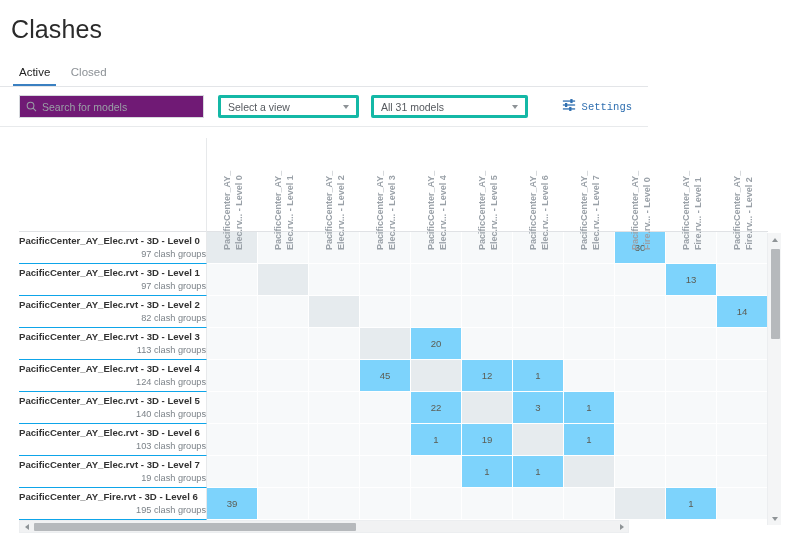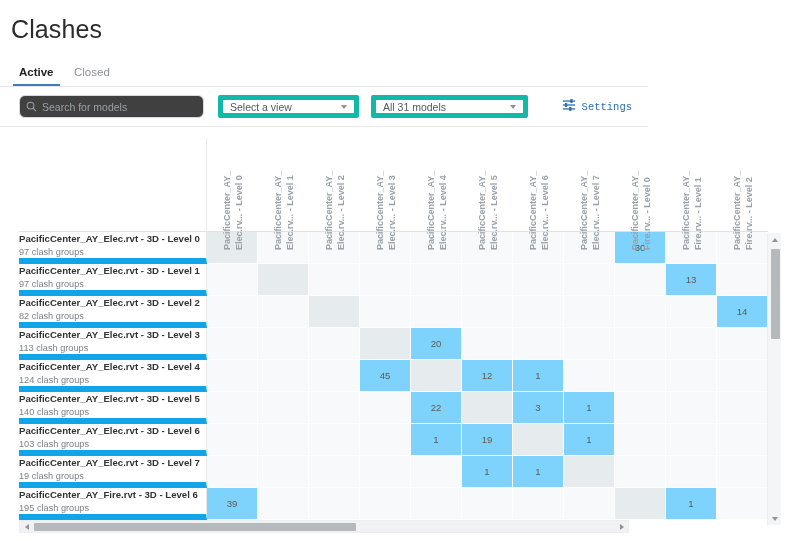--- a/index.html
+++ b/index.html
@@ -51,46 +51,46 @@
   }
   .tab {
     display: inline-block;
     font-size: 11.5px;
     color: #8c9196;
     padding: 0 8px 8px 8px;
     cursor: pointer;
     position: relative;
     top: 2px;
   }
-  .tab.active { color: #222; font-weight: 700; }
+  .tab.active { color: #222; font-weight: 400; }
   .tab.active::after {
     content: ""; position: absolute;
     left: 2px; right: 2px; bottom: 0px; height: 2px;
     background: #3a80c1;
   }
 
   
   .toolbar {
     position: relative;
     height: 40px;
     border-bottom: 1px solid #e8eaec;
   }
   .search-box {
     position: absolute; left: 19px; top: 8px;
     width: 185px; height: 23px;
-    border: 1px solid #d6d9dd; border-radius: 6px;
-    background: #404040;
+    border: 1px solid #d6d9dd; border-radius: 0;
+    background: #701a75;
     display: flex; align-items: center;
     padding: 0 6px;
   }
   .search-box .mag { flex: 0 0 auto; margin-right: 5px; }
   .search-box .ph { font-size: 10.5px; color: #9aa0a6; }
   .select-box {
     position: absolute; height: 23px; top: 8px;
-    border: 5px solid #14b8a6; border-radius: 2px;
+    border: 3px solid #14b8a6; border-radius: 2px;
     background: #fff;
     display: flex; align-items: center; justify-content: space-between;
     padding: 0 7px; cursor: pointer;
   }
   .select-box .lbl { font-size: 10.5px; color: #55595e; }
   .select-box .dd {
     border-left: 3.5px solid transparent;
     border-right: 3.5px solid transparent;
     border-top: 4.5px solid #8d9296;
   }
@@ -149,32 +149,33 @@
     color: #9aa1a8;
     text-align: left;
     width: 78px;
   }
   .rot .l1, .rot .l2 { display:block; }
 
   
   td.rowlabel {
     width: 188px; height: 32px;
     border-right: 1px solid #e7e9eb;
-    border-bottom: 6px solid #0ea5e9;
+    border-bottom: 1px solid #0ea5e9;
     background: #fff;
     padding-left: 6px;
     vertical-align: middle;
   }
   td.rowlabel .r1 {
     font-size: 9.6px; font-weight: 700; color: #333; line-height: 12px;
     white-space: nowrap;
   }
   td.rowlabel .r2 {
     font-size: 9.2px; color: #7b8288; line-height: 12px; margin-top:1px;
     white-space: nowrap;
+    text-align: right;
   }
 
   
   td.cell {
     width: 51px; height: 32px;
     border-bottom: 1px solid #ffffff;
     border-right: 1px solid #ffffff;
     text-align: center;
     vertical-align: middle;
     font-size: 9.6px;

